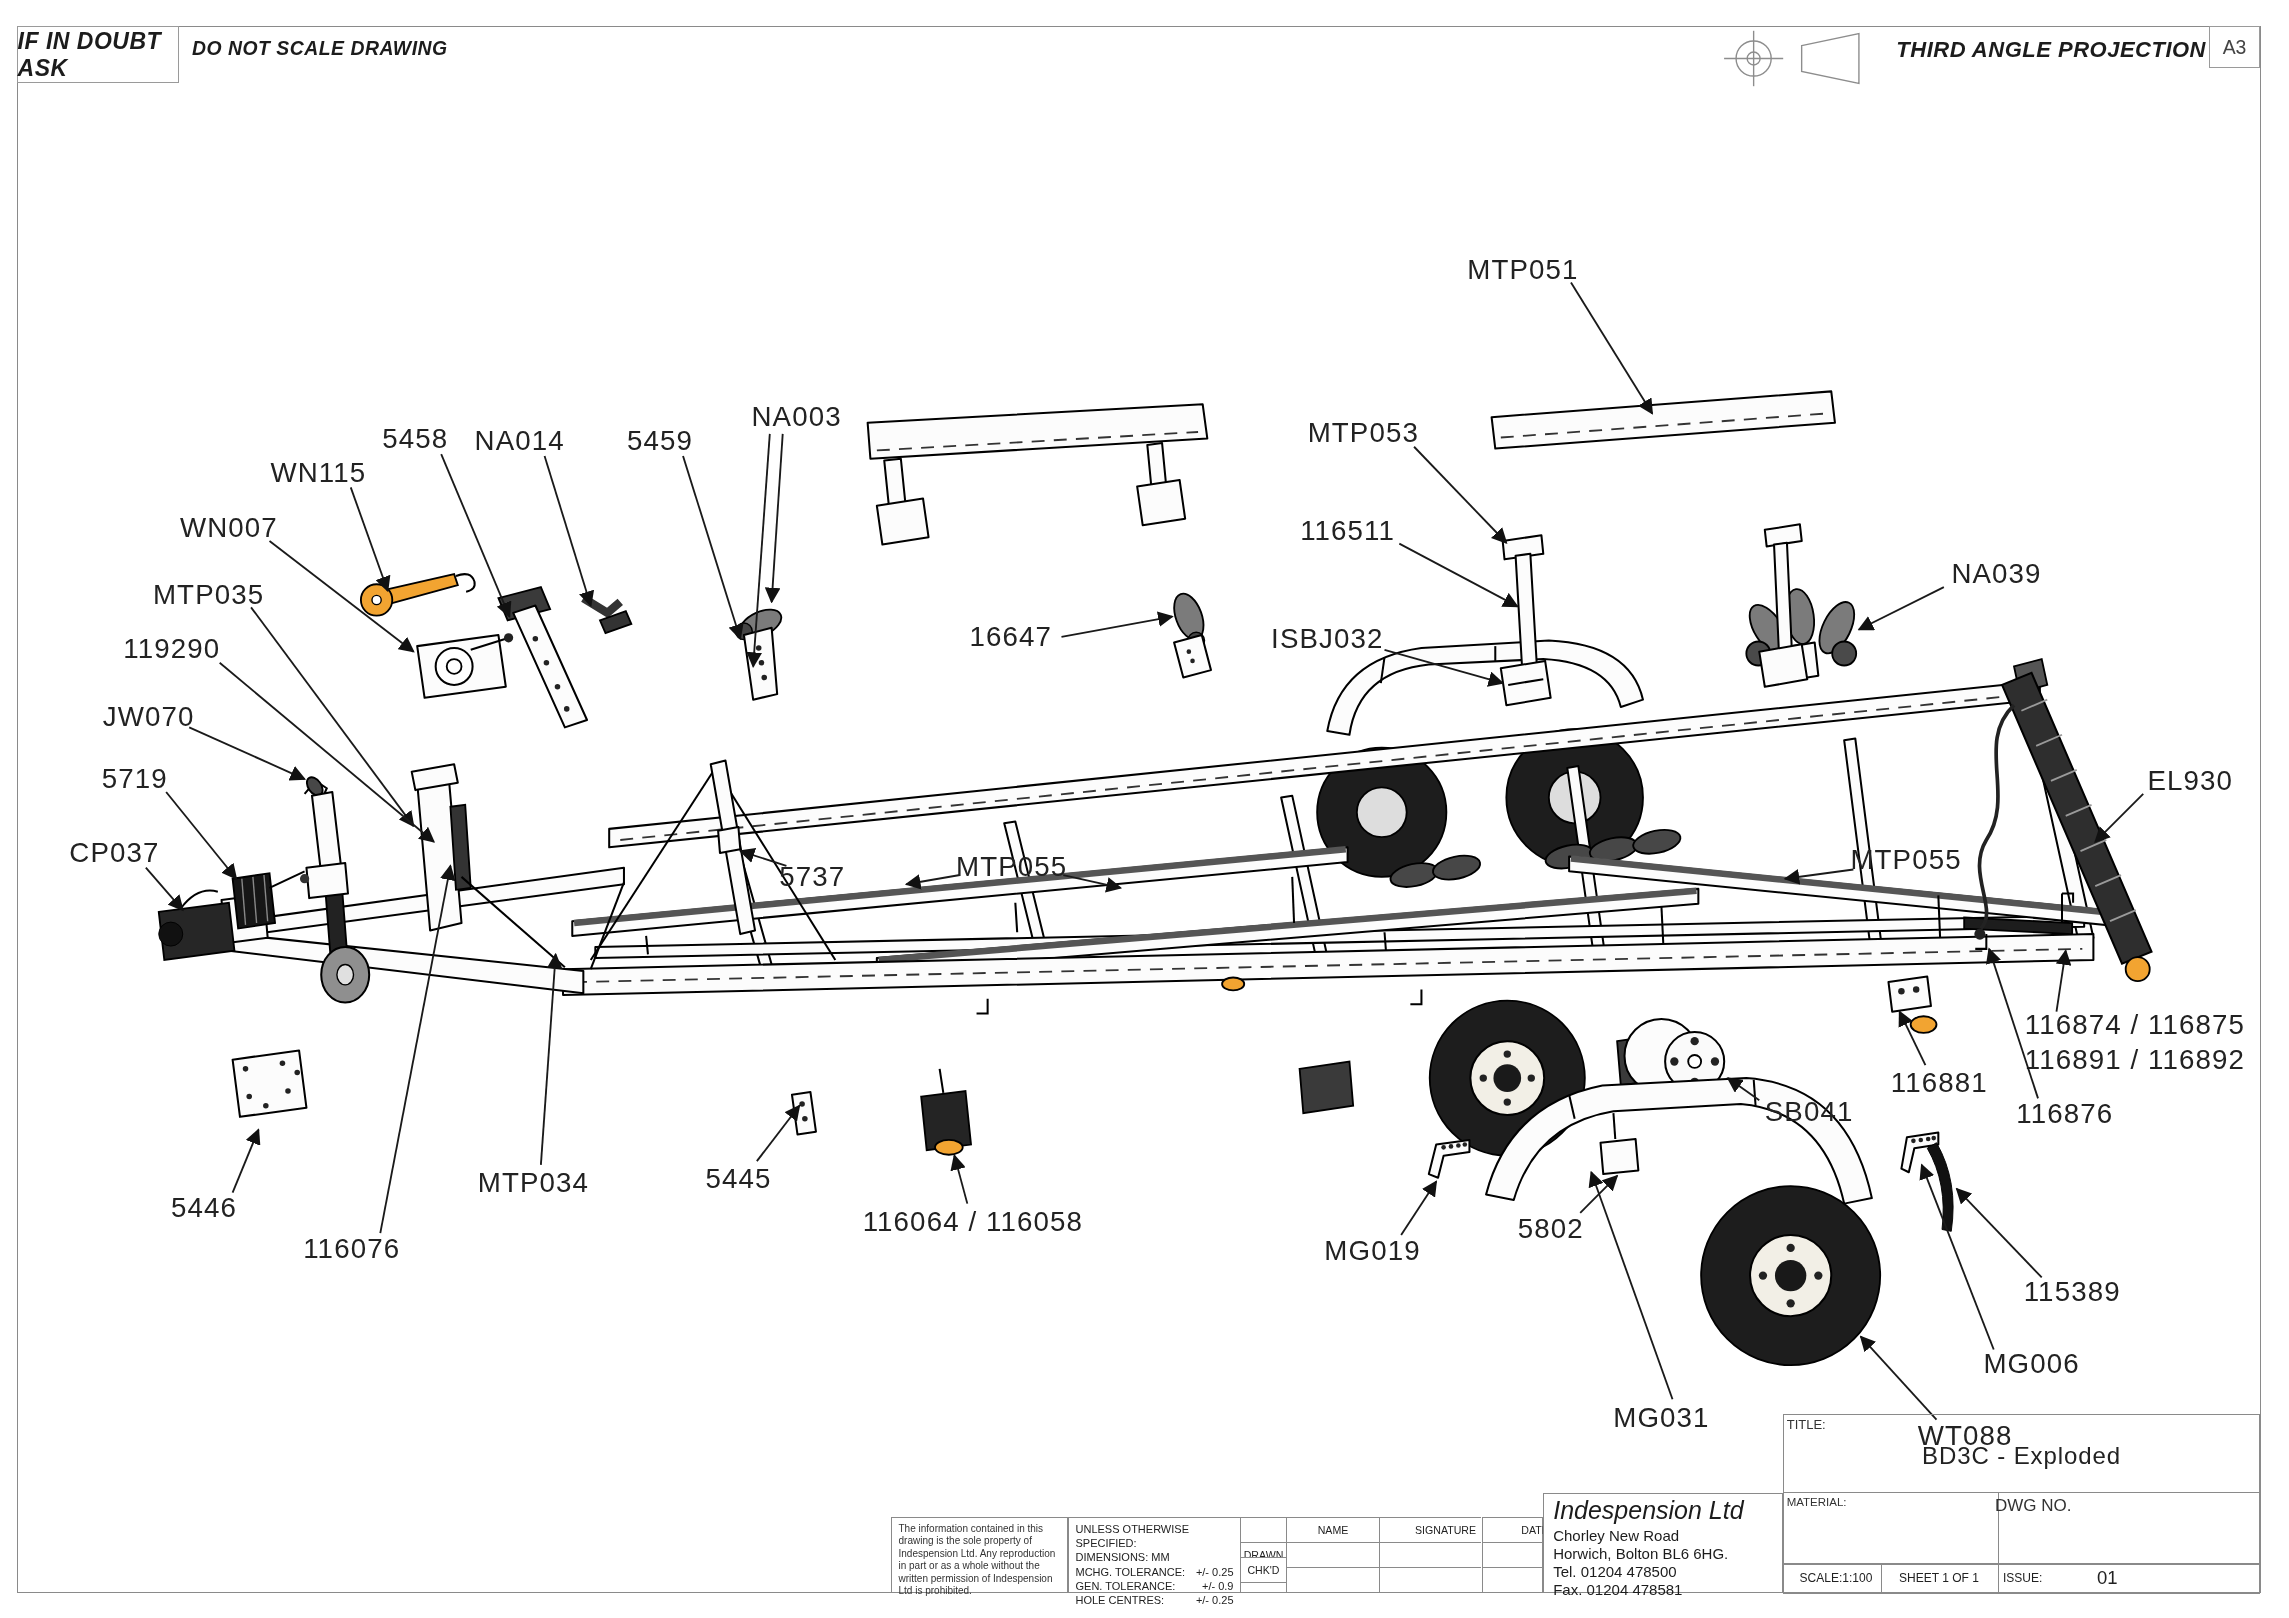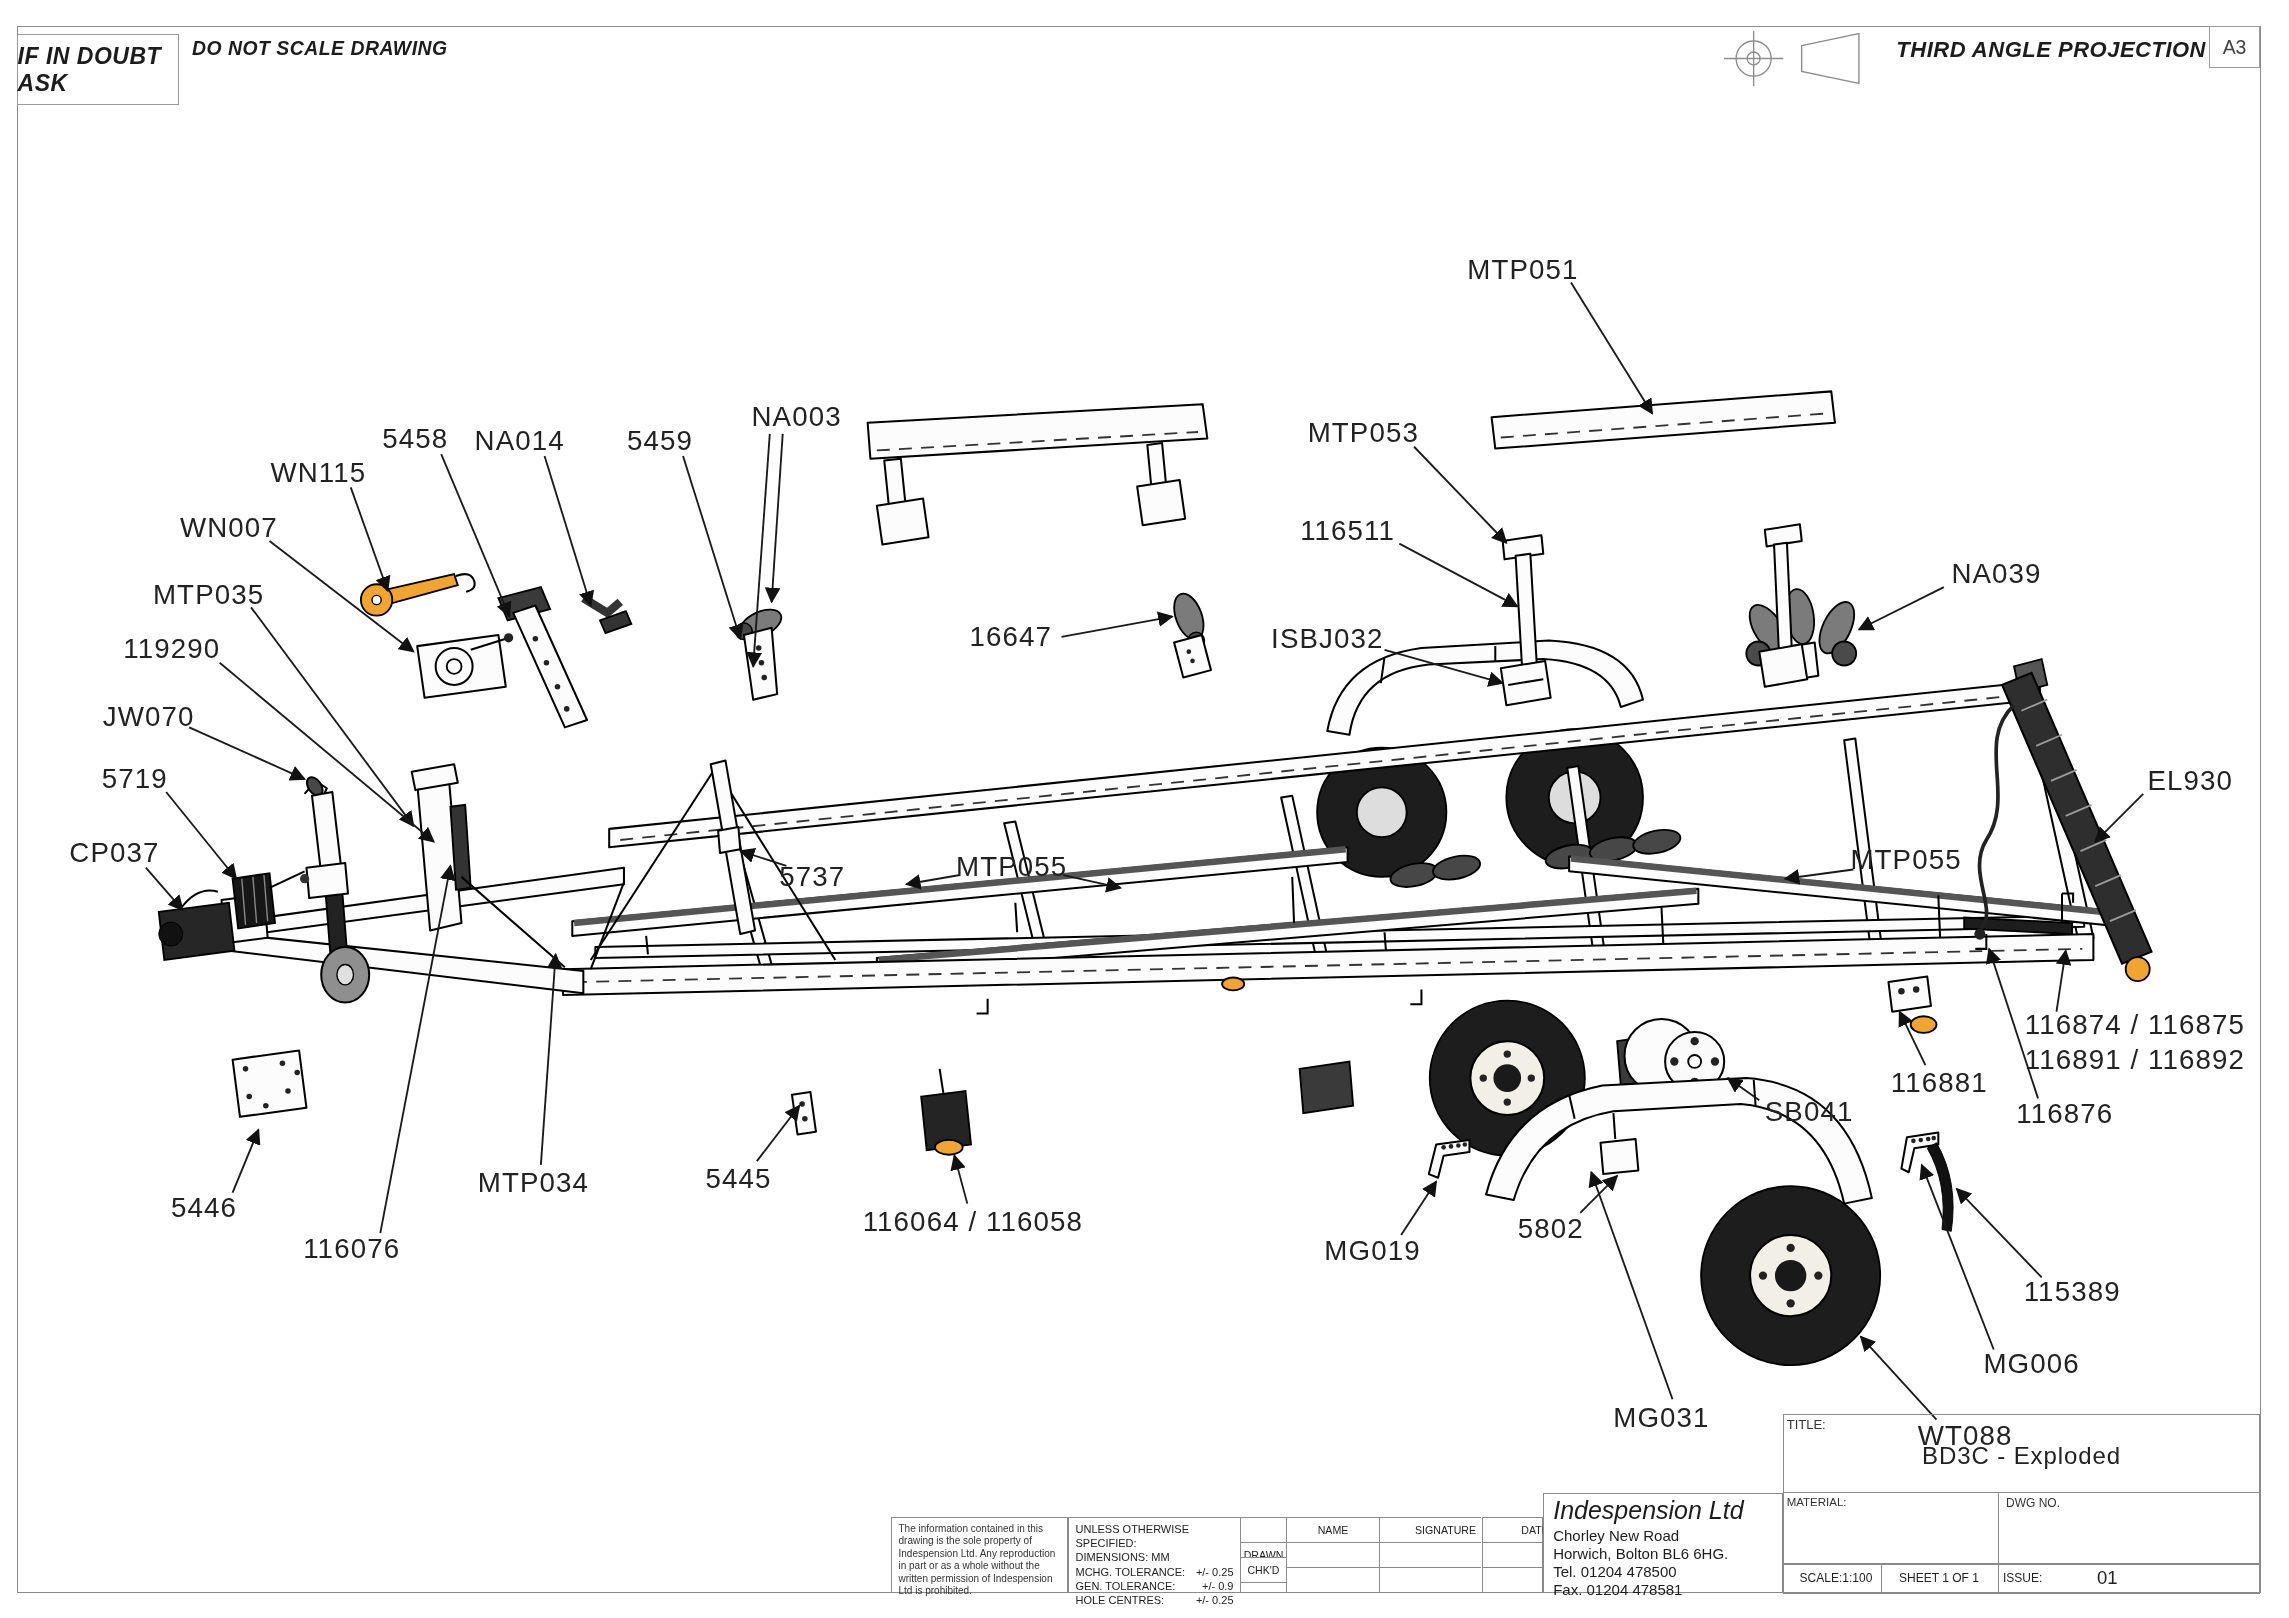--- a/index.html
+++ b/index.html
@@ -2,21 +2,21 @@
 <html style="font-size:14.8px"><head>
 <meta charset="utf-8">
 <style>
   html,body{margin:0;padding:0;background:#fff;}
   body{width:2290px;height:1619px;position:relative;overflow:hidden;
        font-family:"Liberation Sans",sans-serif;color:#1c1c1c;}
   .abs{position:absolute;box-sizing:border-box;}
   
   #page-border{left:16.6px;top:26px;width:2244px;height:1567px;border:1.4px solid #8a8a8a;}
   
-  #warn-box{left:16.6px;top:34px;width:162px;height:71px;border:0.9px solid #9a9a9a;background:#fff;
+  #warn-box{left:16.6px;top:26px;width:162px;height:57px;border:0.9px solid #9a9a9a;background:#fff;
             display:flex;align-items:center;justify-content:center;
             font-style:italic;font-weight:bold;font-size:23px;letter-spacing:0.5px;}
   #dns-text{left:192px;top:37px;font-style:italic;font-weight:bold;font-size:19.4px;letter-spacing:0.5px;}
   #tap-text{left:1874px;top:37px;width:332px;text-align:right;font-style:italic;font-weight:bold;font-size:22px;letter-spacing:0.5px;}
   #a3-box{left:2209px;top:26px;width:51px;height:42px;border:0.9px solid #9a9a9a;
           display:flex;align-items:center;justify-content:center;font-size:19.4px;color:#444;}
   #proj-sym{left:1713px;top:28px;}
   
   #diagram{left:0;top:0;width:2290px;height:1619px;}
   .plabel{font-family:"Liberation Sans",sans-serif;font-size:30px;fill:#222;letter-spacing:1.2px;}
@@ -484,19 +484,19 @@
 
 <div class="abs" id="titleblock">
   <div class="row1"></div>
   <div class="row2"></div>
   <div class="row3"></div>
   <div class="vline" style="left:215px;top:78px;height:101px;"></div>
   <div class="vline" style="left:98px;top:150px;height:29.5px;"></div>
   <span class="blklabel" style="left:3.7px;top:2.8px;">TITLE:</span>
   <div id="drawing-title">BD3C - Exploded</div>
   <span class="blklabel" style="left:3.7px;top:82px;font-size:11.5px;">MATERIAL:</span>
-  <span class="blklabel" style="left:223px;top:82px;font-size:12px;">DWG NO.</span>
+  <span class="blklabel" style="left:212px;top:82px;font-size:17px;">DWG NO.</span>
   <span class="srow" style="left:16.6px;top:157px;">SCALE:1:100</span>
   <span class="srow" style="left:116px;top:157px;">SHEET 1 OF 1</span>
   <span class="srow" style="left:220px;top:157px;">ISSUE:</span>
   <span id="issue-val">01</span>
 </div>
 
 
 </body></html>

